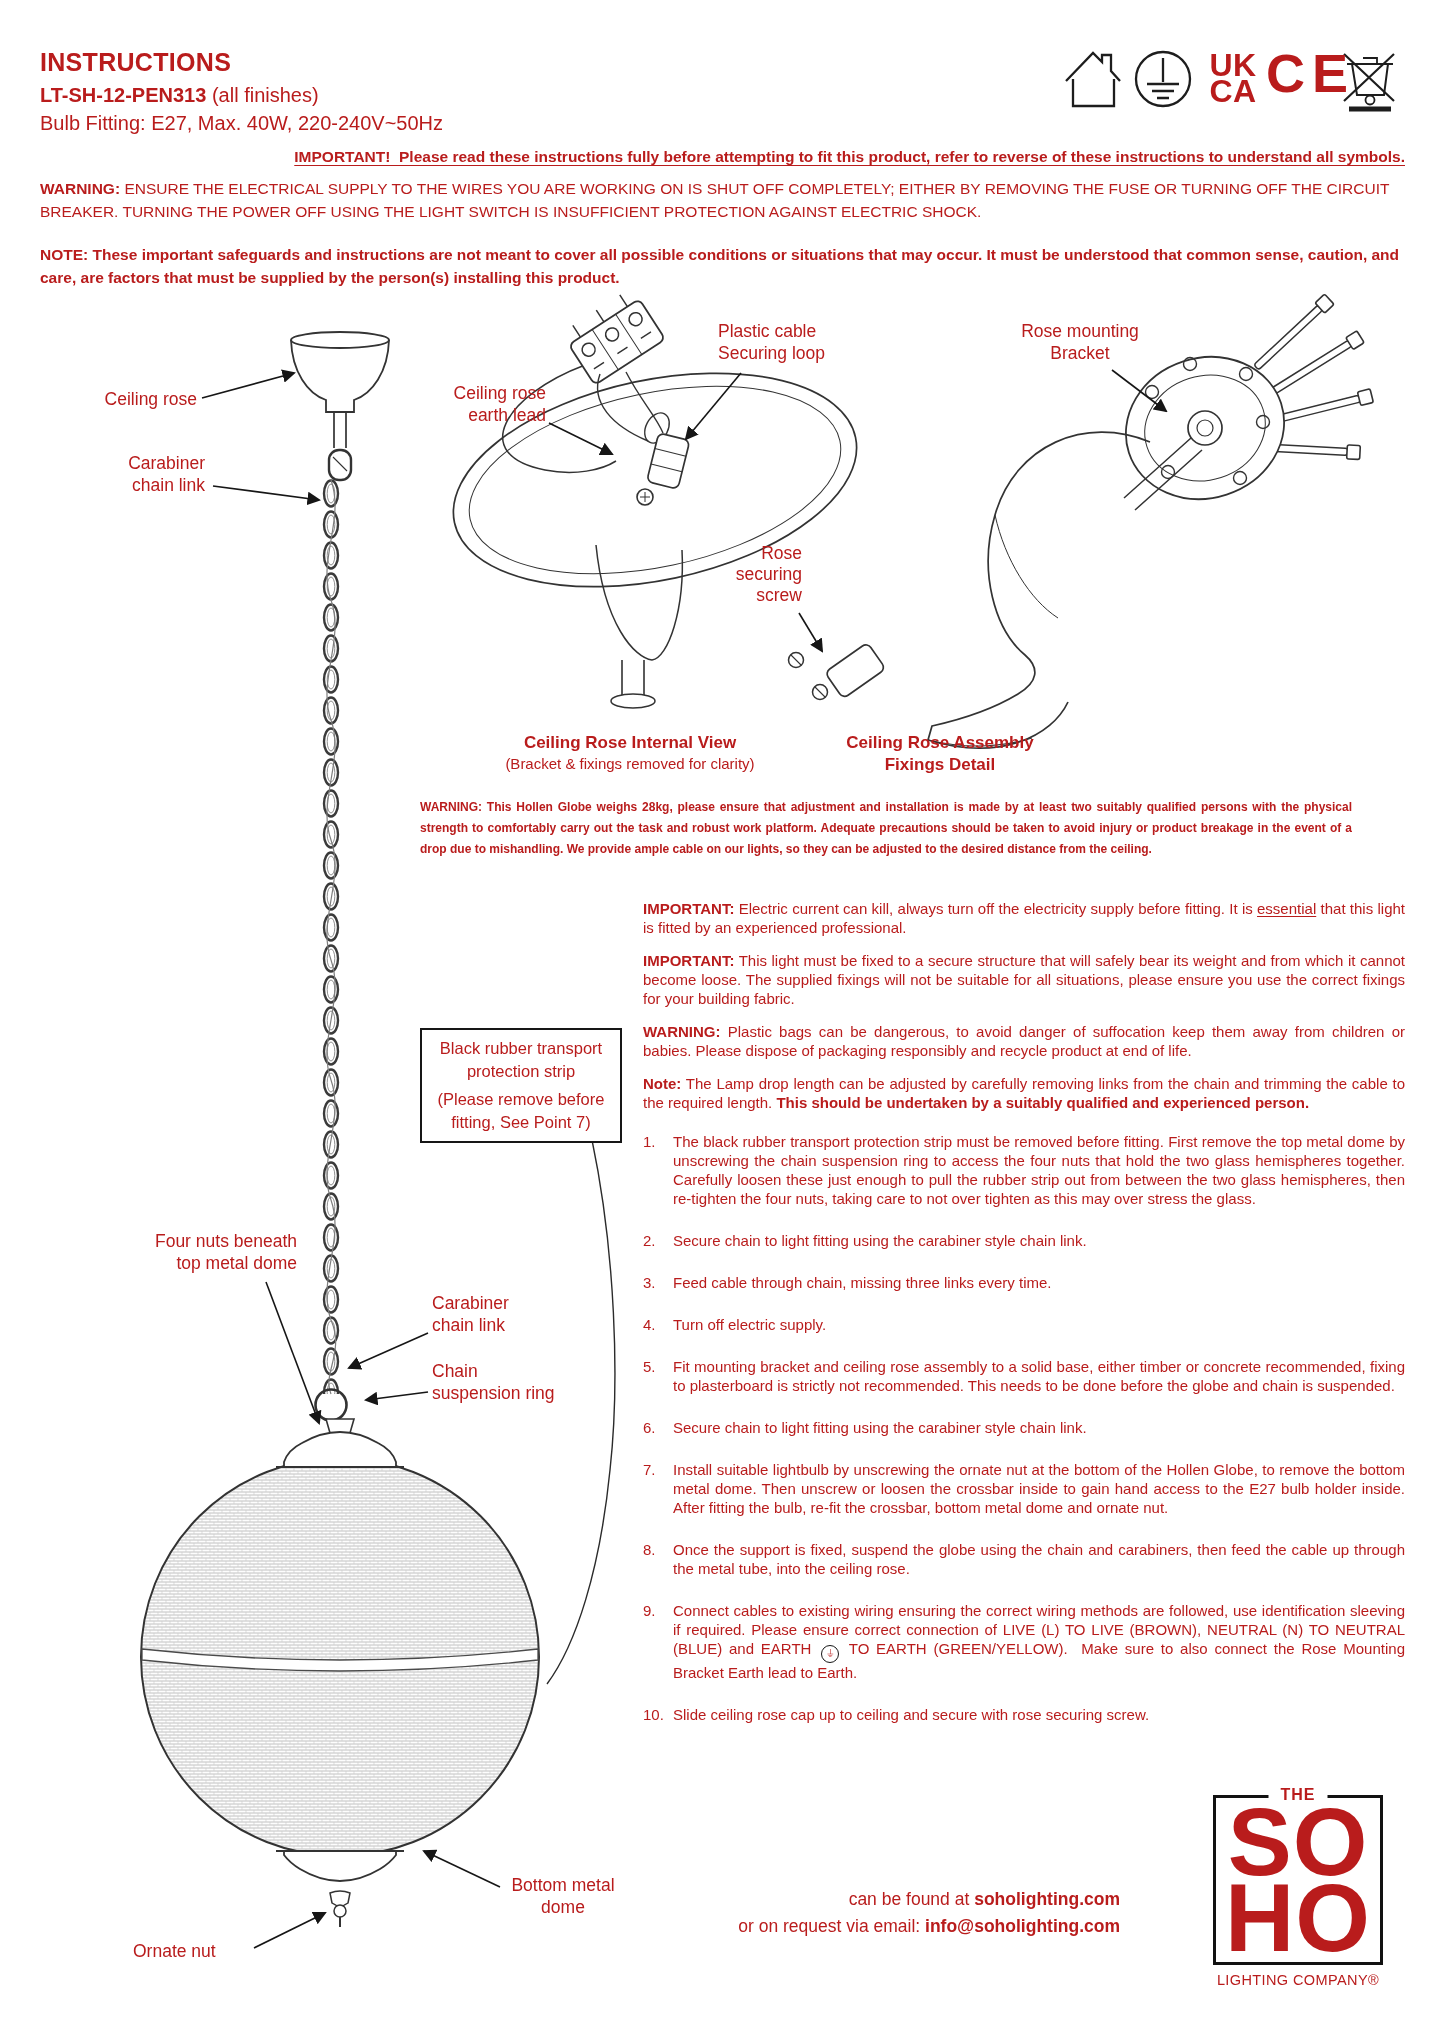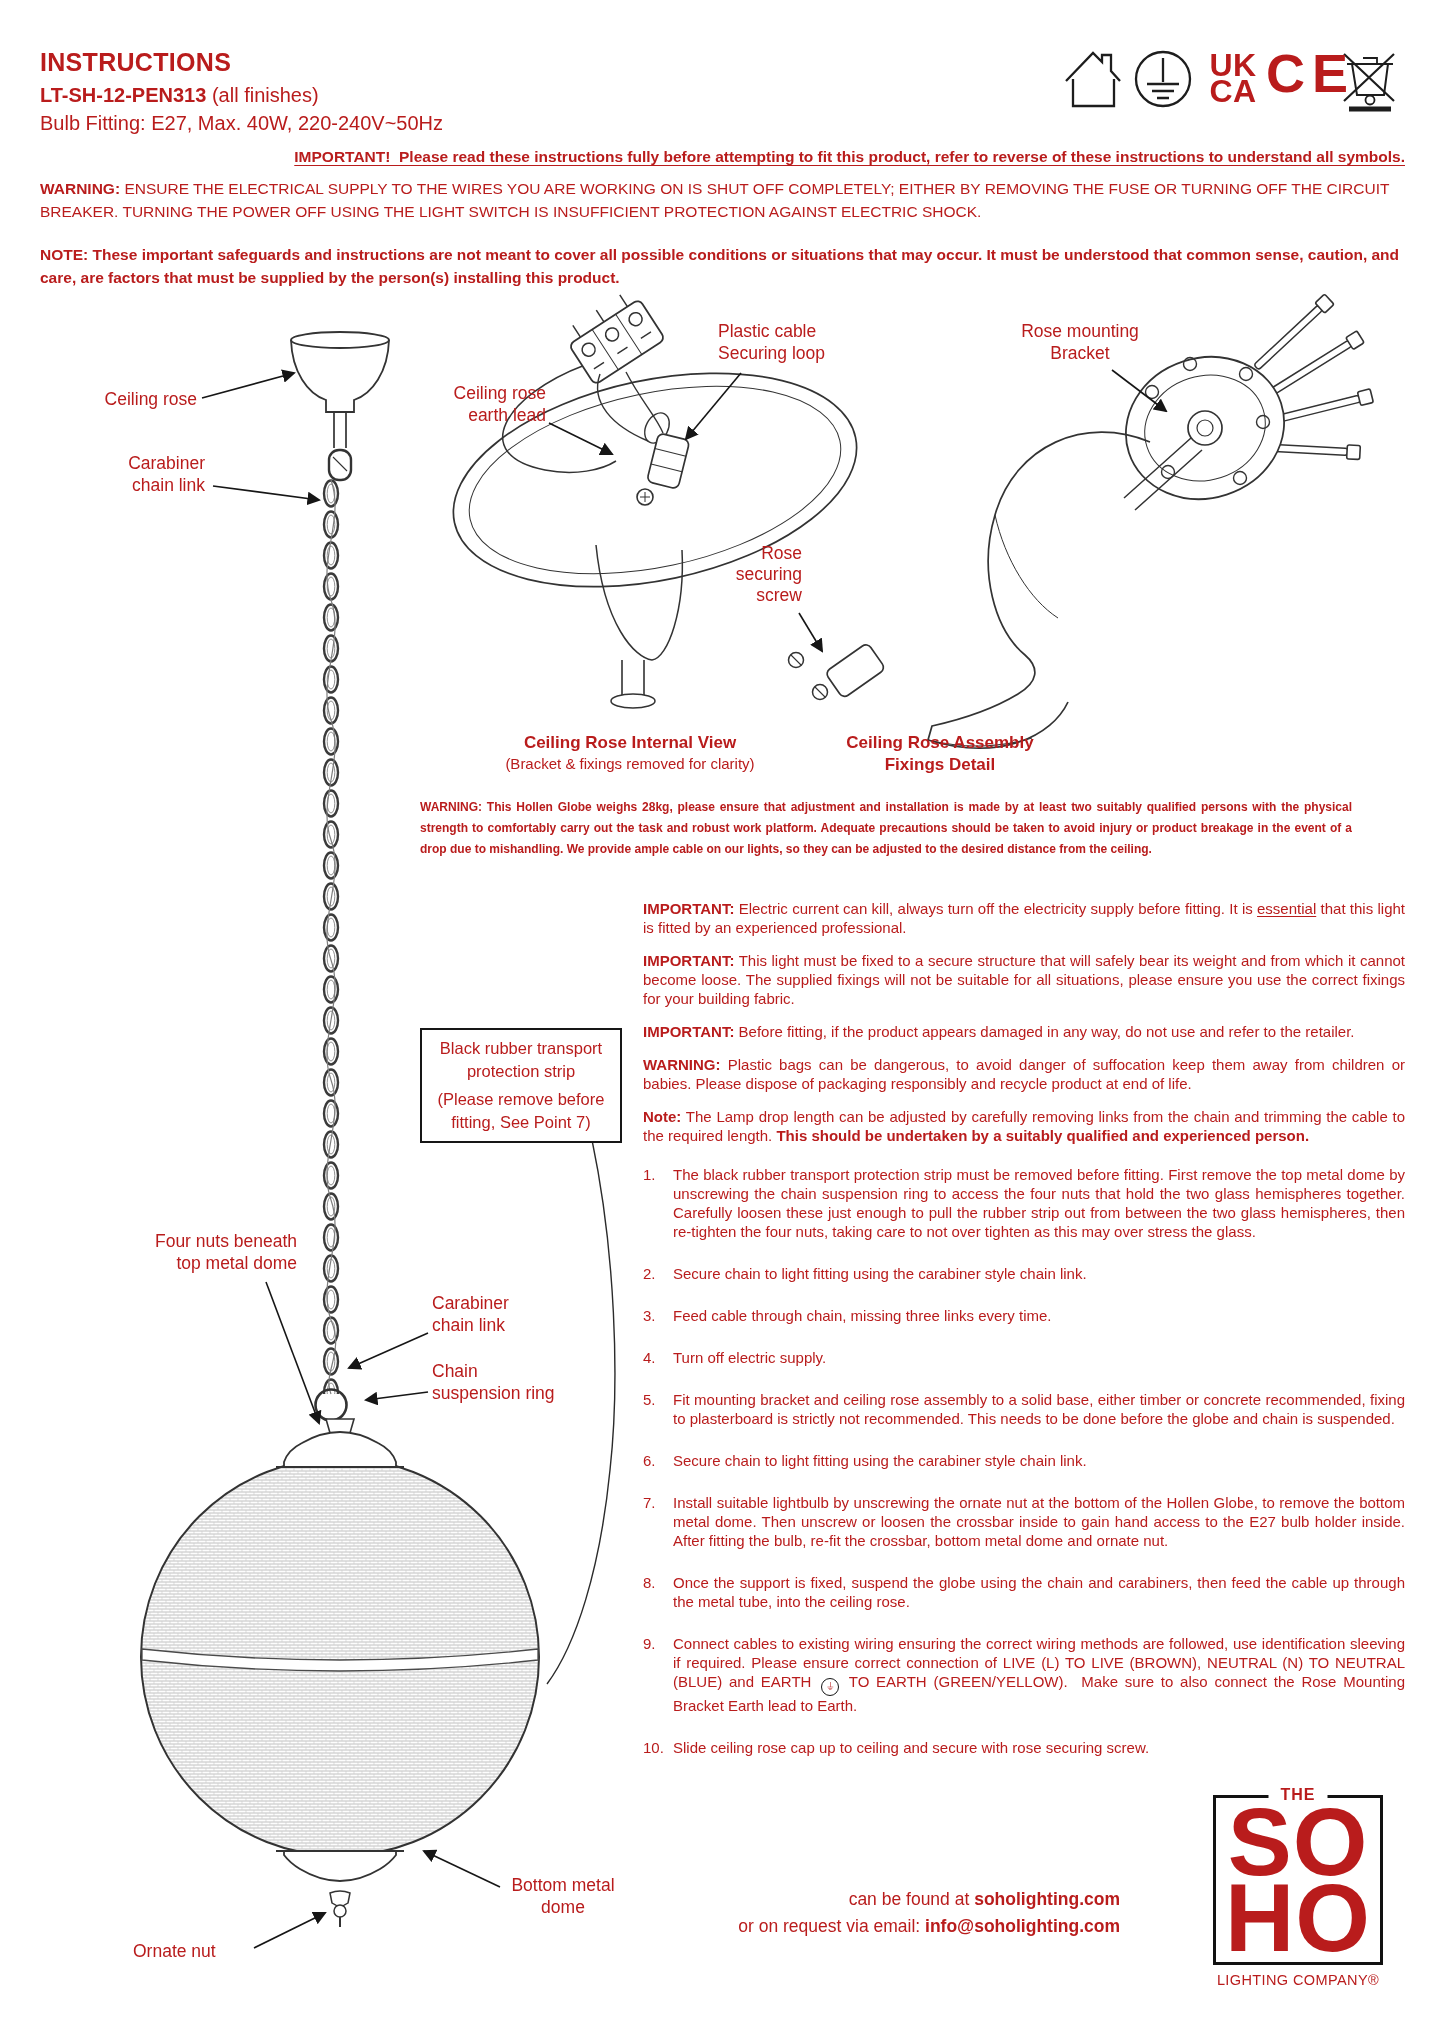--- a/index.html
+++ b/index.html
@@ -284,21 +284,20 @@
     <div class="abs lbl" style="left:133px;top:1940px;">Ornate nut</div>
     <div class="abs lbl ctr" style="left:500px;top:1874px;width:126px;">
       <div>Bottom metal</div>
       <div>dome</div>
     </div>
 
     <div class="abs rightcol" style="left:643px;top:899px;">
       <div id="notices">
           <p class="notice"><b>IMPORTANT:</b> Electric current can kill, always turn off the electricity supply before fitting. It is <u>essential</u> that this light is fitted by an experienced professional.</p>
           <p class="notice"><b>IMPORTANT:</b> This light must be fixed to a secure structure that will safely bear its weight and from which it cannot become loose. The supplied fixings will not be suitable for all situations, please ensure you use the correct fixings for your building fabric.</p>
-          <p class="notice"><b>IMPORTANT:</b> Before fitting, if the product appears damaged in any way, do not use and refer to the retailer.</p>
           <p class="notice"><b>WARNING:</b> Plastic bags can be dangerous, to avoid danger of suffocation keep them away from children or babies. Please dispose of packaging responsibly and recycle product at end of life.</p>
           <p class="notice"><b>Note:</b> The Lamp drop length can be adjusted by carefully removing links from the chain and trimming the cable to the required length. <b>This should be undertaken by a suitably qualified and experienced person.</b></p>
         </div>
       <div id="steps">
           <div class="step">
             <span class="num">1.</span>
             <span class="txt">The black rubber transport protection strip must be removed before fitting. First remove the top metal dome by unscrewing the chain suspension ring to access the four nuts that hold the two glass hemispheres together. Carefully loosen these just enough to pull the rubber strip out from between the two glass hemispheres, then re-tighten the four nuts, taking care to not over tighten as this may over stress the glass.</span>
           </div>
           <div class="step">
             <span class="num">2.</span>

